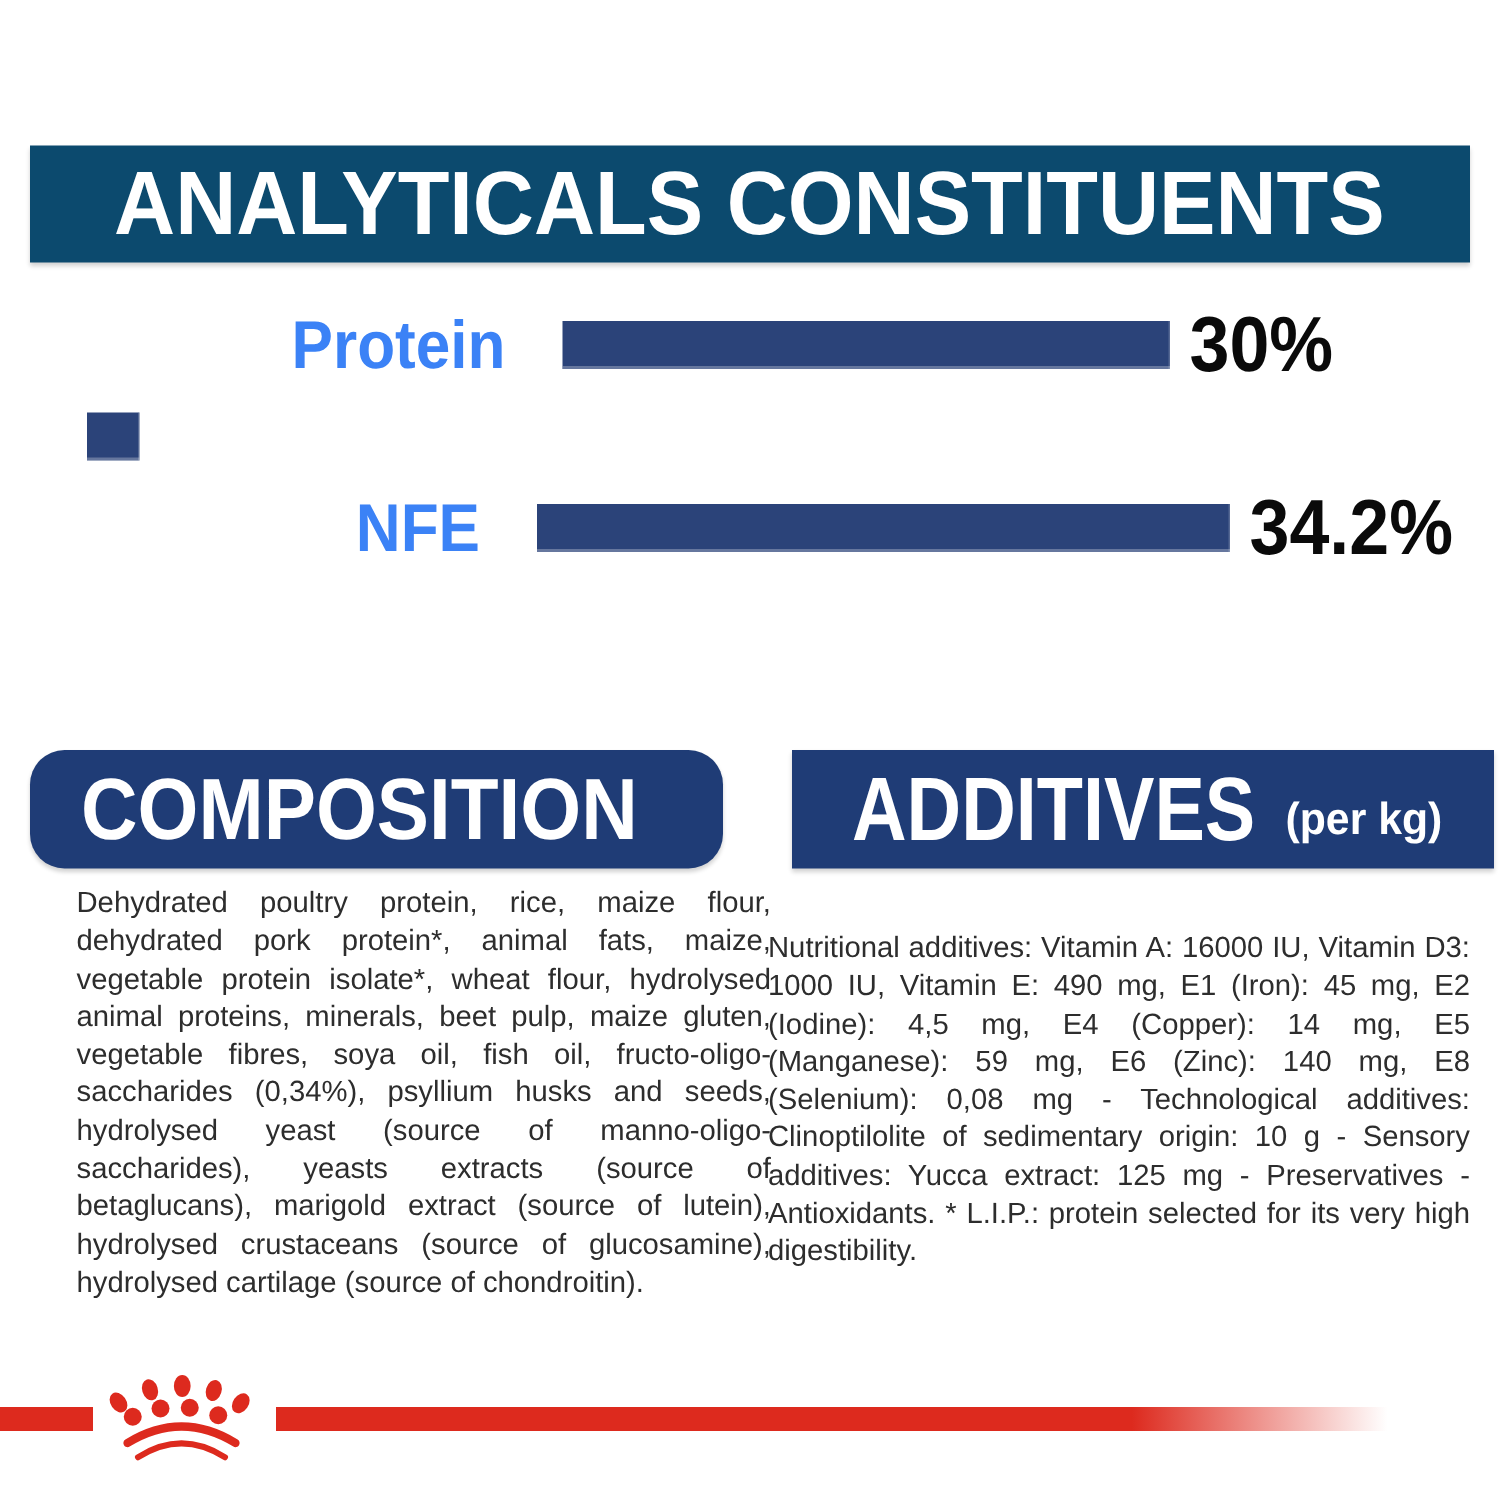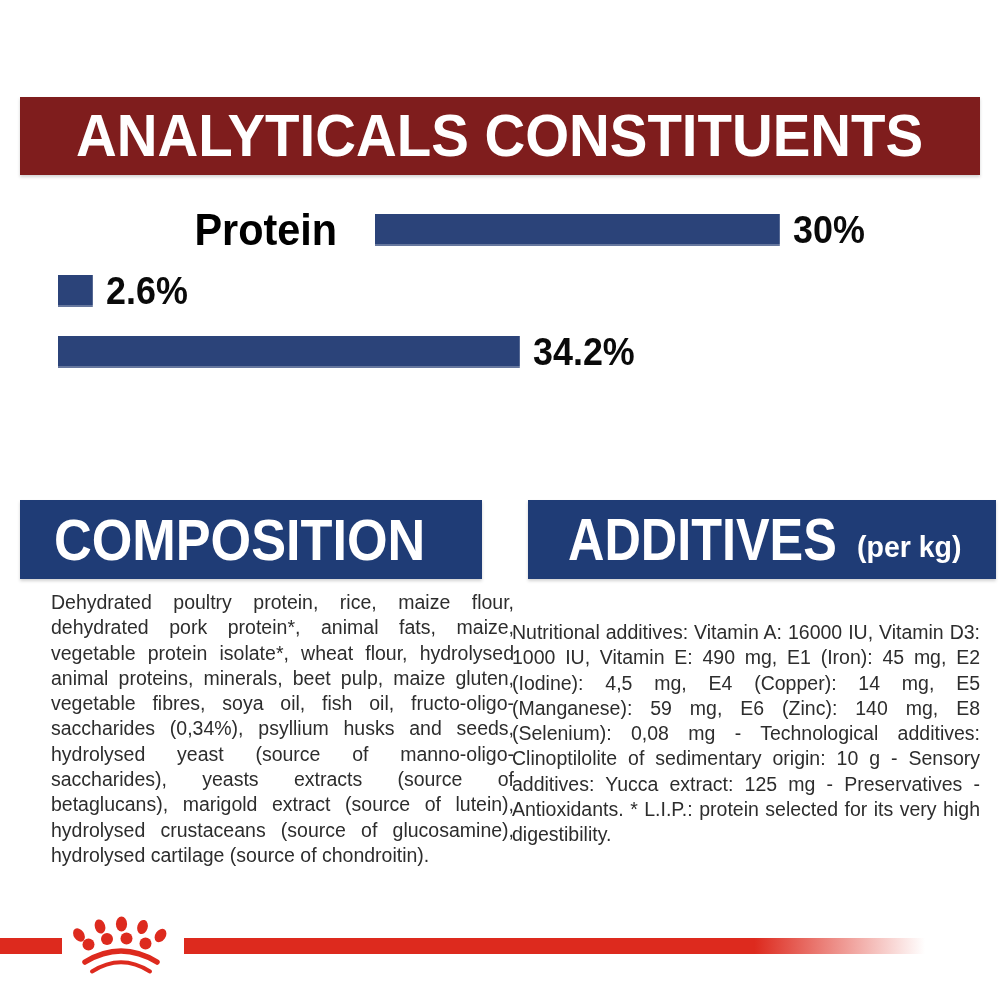--- a/index.html
+++ b/index.html
@@ -29,29 +29,29 @@
 
   #additives-banner { left:528px; top:500px; width:468px; height:79px; padding-left:40px;
                       box-shadow:0 2px 3px rgba(0,0,0,0.18); }
   #additives-banner .main { font-size:60px; transform:scaleX(0.84); transform-origin:left center; margin-right:-43px; }
   #additives-banner .suffix { font-size:30px; transform:scaleX(0.95); transform-origin:left center; margin-left:12px; padding-top:14px; }
 
   
   #chart { left:20px; top:199px; width:960px; }
   .chart-row { display:flex; align-items:center; height:61px; }
   .chart-label {
-    width:317px; text-align:right; font-size:45px; font-weight:bold; color:#000000; line-height:1;
+    width:317px; text-align:right; font-size:45px; font-weight:bold; color:#3b82f6; line-height:1;
   }
   .chart-label > span { display:inline-block; transform:scaleX(0.92); transform-origin:right center; white-space:nowrap; }
   .bar {
     height:32px; margin-left:38px; flex:0 0 auto;
     box-shadow:inset 0 -2px 0 rgba(255,255,255,0.28), inset -1px 0 0 rgba(255,255,255,0.2);
     background:#2b4379;
   }
-  .chart-value { margin-left:13px; font-size:39px; font-weight:bold; color:#0a0a0a; line-height:1; }
+  .chart-value { margin-left:13px; font-size:52px; font-weight:bold; color:#0a0a0a; line-height:1; }
   .chart-value > span { display:inline-block; transform:scaleX(0.92); transform-origin:left center; white-space:nowrap; }
 
   
   .bodytext {
     font-size:19.5px; line-height:25.3px; color:#2d2d2d;
     text-align:justify; margin:0;
   }
   #composition-body { left:19px; top:590px; width:463px;margin-left:32px; }
   #additives-body   { left:512px; top:620px; width:468px; }
 
@@ -60,45 +60,45 @@
   #footer-stub { left:0; top:938px; width:62px; height:16px; background:currentColor; }
   #footer-band {
     left:184px; top:938px; width:741px; height:16px;
     background:linear-gradient(to right, currentColor 0%, currentColor 77%, rgba(221,42,30,0) 100%);
   }
   #paw-logo { left:70px; top:915px; width:104px; height:62px; }
 </style>
 </head>
 <body>
 
-<div class="abs banner" id="header-banner" style="background-color: #7f1d1d;">
+<div class="abs banner" id="header-banner" style="background-color: #0c4a6e;">
   <span class="banner-text">ANALYTICALS CONSTITUENTS</span>
 </div>
 
 <div class="abs" id="chart">
   <div class="chart-row">
     <div class="chart-label">
       <span>Protein</span></div>
     <div class="bar" style="background-color: rgb(43, 67, 121); width: 405px;"></div>
     <div class="chart-value">
       <span>30%</span></div>
   </div>
   <div class="chart-row">
     <div class="bar" style="background-color: rgb(43, 67, 121); width: 35.1px;"></div>
-    <div class="chart-value">
-      <span>2.6%</span></div>
   </div>
   <div class="chart-row">
+    <div class="chart-label">
+      <span>NFE</span></div>
     <div class="bar" style="background-color: rgb(43, 67, 121); width: 461.7px;"></div>
     <div class="chart-value">
       <span>34.2%</span></div>
   </div>
 </div>
 
-<div class="abs banner" id="composition-banner" style="background-color: rgb(31, 60, 118);">
+<div class="abs banner" id="composition-banner" style="background-color: rgb(31, 60, 118); border-radius: 23px;">
   <span class="banner-text">COMPOSITION</span>
 </div>
 <p class="abs bodytext" id="composition-body" style="color: rgb(45, 45, 45);">Dehydrated poultry protein, rice, maize flour, dehydrated pork protein*, animal fats, maize, vegetable protein isolate*, wheat flour, hydrolysed animal proteins, minerals, beet pulp, maize gluten, vegetable fibres, soya oil, fish oil, fructo-oligo-saccharides (0,34%), psyllium husks and seeds, hydrolysed yeast (source of manno-oligo-saccharides), yeasts extracts (source of betaglucans), marigold extract (source of lutein), hydrolysed crustaceans (source of glucosamine), hydrolysed cartilage (source of chondroitin).</p>
 
 <div class="abs banner" id="additives-banner" style="background-color: rgb(31, 60, 118);">
   <span class="banner-text main">ADDITIVES</span>
   <span class="banner-text suffix">(per kg)</span>
 </div>
 <p class="abs bodytext" id="additives-body" style="color: rgb(45, 45, 45);">Nutritional additives: Vitamin A: 16000 IU, Vitamin D3: 1000 IU, Vitamin E: 490 mg, E1 (Iron): 45 mg, E2 (Iodine): 4,5 mg, E4 (Copper): 14 mg, E5 (Manganese): 59 mg, E6 (Zinc): 140 mg, E8 (Selenium): 0,08 mg - Technological additives: Clinoptilolite of sedimentary origin: 10 g - Sensory additives: Yucca extract: 125 mg - Preservatives - Antioxidants. * L.I.P.: protein selected for its very high digestibility.</p>
 

